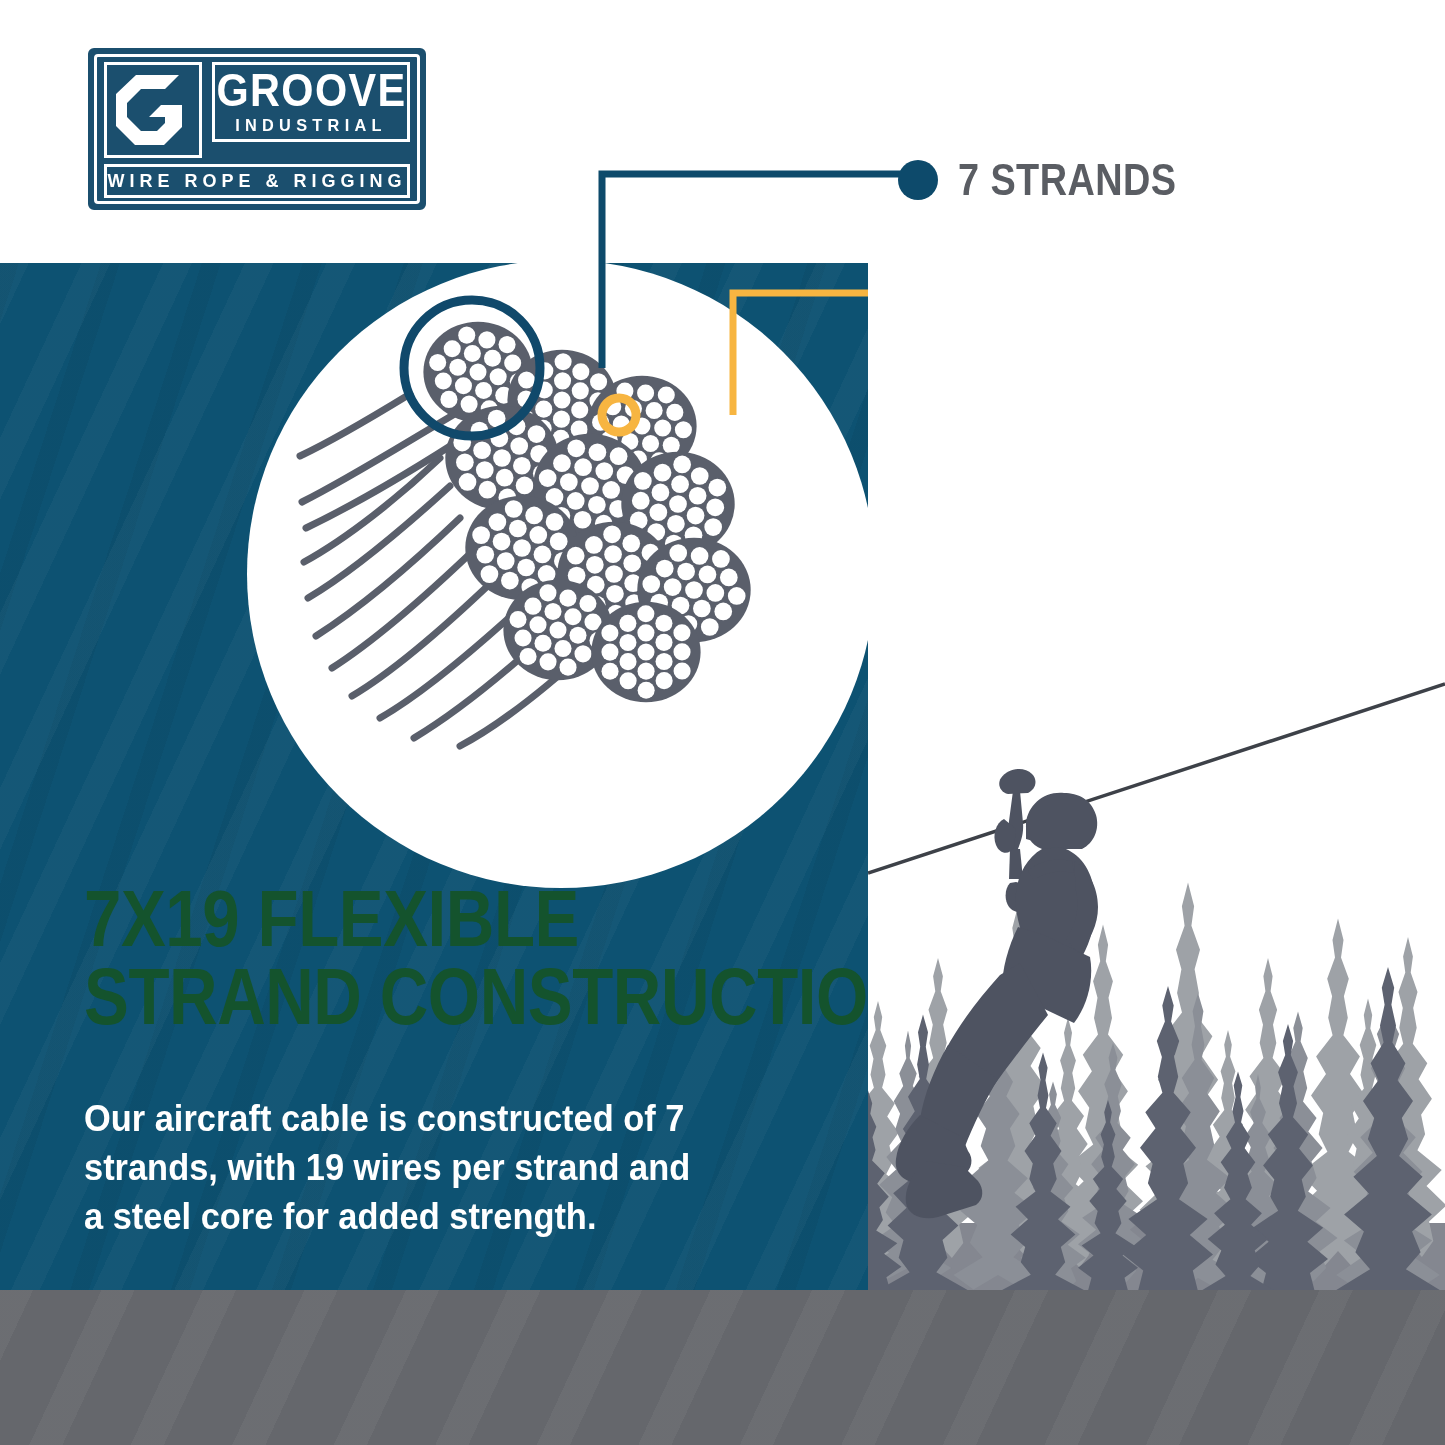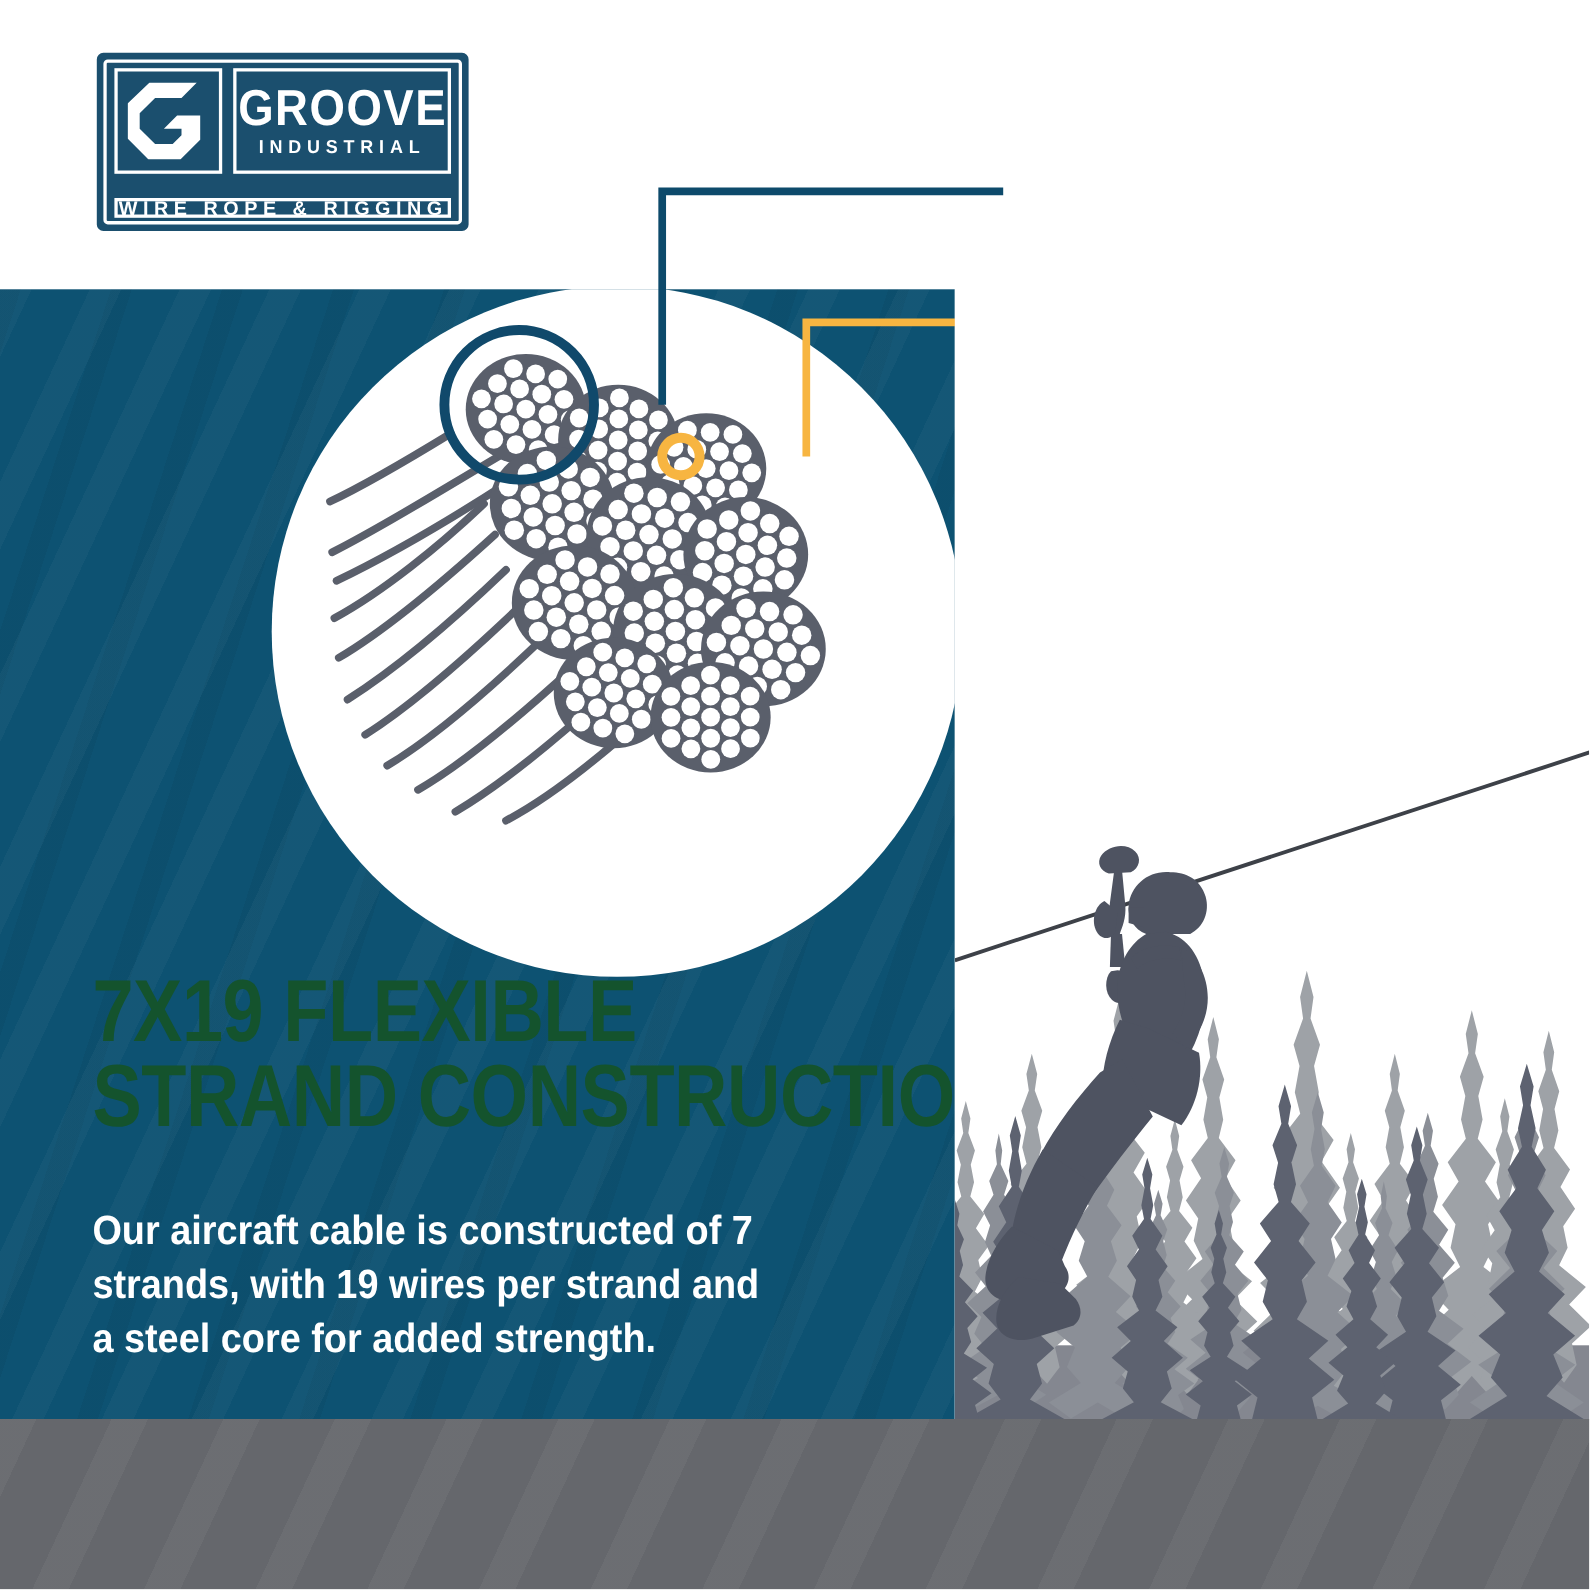--- a/index.html
+++ b/index.html
@@ -11,27 +11,27 @@
     position:relative;
   }
   .stage{position:absolute;inset:0;width:1445px;height:1445px;overflow:hidden;background:#fff;}
 
   
   .logo{position:absolute;left:88px;top:48px;width:338px;height:162px;}
   .logo-outer{position:absolute;inset:0;border:4px solid #1b4f6e;border-radius:6px;background:#1b4f6e;}
   .logo-inner-pad{position:absolute;left:6px;top:6px;right:6px;bottom:6px;border:3px solid #ffffff;border-radius:4px;box-sizing:border-box;}
   .logo-gbox{position:absolute;left:16px;top:14px;width:98px;height:96px;border:3px solid #ffffff;box-sizing:border-box;}
   .logo-gmark{position:absolute;left:50%;top:50%;transform:translate(-50%,-50%);width:74px;height:70px;}
-  .logo-word{position:absolute;left:124px;top:14px;right:16px;height:96px;border:3px solid #ffffff;box-sizing:border-box;
+  .logo-word{position:absolute;left:124px;top:14px;right:16px;height:80px;border:3px solid #ffffff;box-sizing:border-box;
     display:flex;flex-direction:column;align-items:center;justify-content:center;}
   .logo-groove{color:#fff;font-weight:700;font-size:46px;letter-spacing:1.5px;line-height:.96;
     transform:scaleX(.9);font-family:"Liberation Sans", sans-serif;}
   .logo-industrial{color:#fff;font-weight:700;font-size:17px;letter-spacing:5.5px;margin-top:4px;transform:scaleX(.96);}
-  .logo-tagbar{position:absolute;left:16px;right:16px;bottom:12px;height:18px;border:3px solid #ffffff;box-sizing:border-box;
-    display:flex;align-items:center;justify-content:flex-end;margin-top:28px;}
+  .logo-tagbar{position:absolute;left:16px;right:16px;bottom:12px;height:34px;border:3px solid #ffffff;box-sizing:border-box;
+    display:flex;align-items:center;justify-content:center;margin-top:28px;}
   .logo-tag{color:#ffffff;font-weight:700;font-size:18px;letter-spacing:5px;}
 
   
   .blue-panel{position:absolute;left:0;top:263px;width:868px;height:1027px;overflow:hidden;background:#0d5272;}
   .blue-waves{position:absolute;inset:0;
     background:
       repeating-linear-gradient(115deg, rgba(255,255,255,.030) 0px, rgba(255,255,255,.030) 26px,
         rgba(255,255,255,0) 26px, rgba(255,255,255,0) 74px),
       repeating-linear-gradient(108deg, rgba(0,0,0,.045) 0px, rgba(0,0,0,.045) 18px,
         rgba(0,0,0,0) 18px, rgba(0,0,0,0) 96px);
@@ -368,20 +368,24 @@
 
   <circle id="mag-ring" cx="182" cy="78" r="68" fill="none" stroke="#10496b" stroke-width="9"></circle>
       <circle cx="329" cy="125" r="17" fill="none" stroke="#f7b541" stroke-width="9"></circle>
     </svg>
 
   <svg class="connectors" viewBox="0 0 1445 1445">
     <path d="M602,368 L602,174 L912,174" fill="none" stroke="#0d4a6b" stroke-width="7"></path>
     <path d="M733,415 L733,293 L912,293" fill="none" stroke="#f7b541" stroke-width="7"></path>
   </svg>
 
+  <div class="callout" id="callout-0">
+    <span class="dot" style="background:#0d4a6b"></span>
+    <span class="lbl">7 STRANDS</span>
+  </div>
   <div class="callout" id="callout-1">
     <span class="dot" style="background:#f7b541"></span>
     <span class="lbl">19 WIRES PER STRAND</span>
   </div>
   <div class="callout" id="callout-2">
     <span class="dot" style="background:#5f636e"></span>
     <span class="lbl">HOT DIP GALVANIZED</span>
   </div>
 
   <div class="scene">

